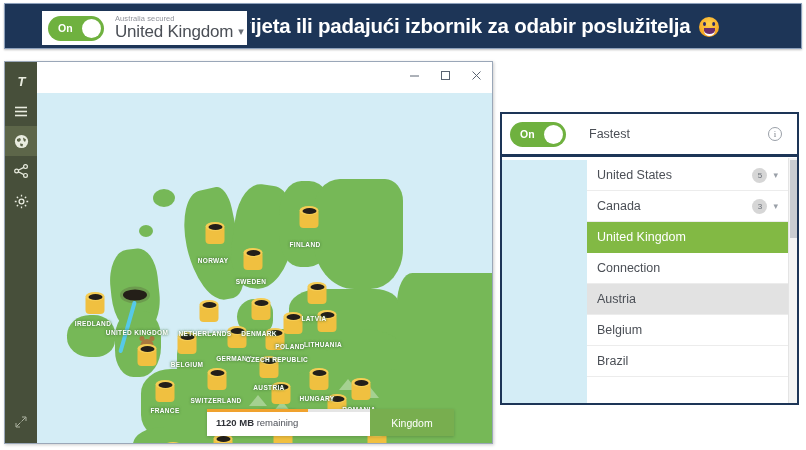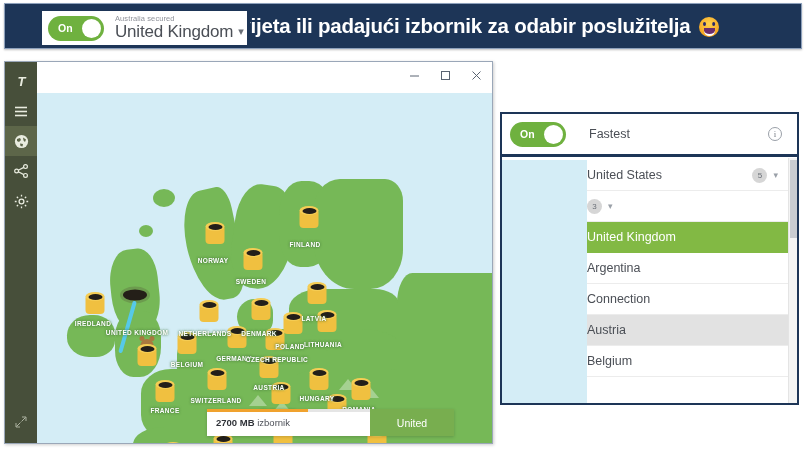--- a/index.html
+++ b/index.html
@@ -201,21 +201,21 @@
   .dd-side {
     position: absolute; left: 0; top: 46px; width: 85px; bottom: 0;
     background: #d4edf6;
   }
   .dd-list {
     position: absolute; left: 85px; top: 46px; right: 9px; bottom: 0;
     background: #ffffff;
   }
   .dd-row {
     height: 31px; display: flex; align-items: center;
-    padding-left: 0; border-bottom: 1px solid #ececec;
+    padding-left: 10px; border-bottom: 1px solid #ececec;
     font-size: 12.5px; color: #4b4f56;
   }
   .dd-row.selected { background: #82b944; color: #ffffff; border-bottom-color: #82b944; }
   .dd-row.hover { background: #e2e2e2; }
   .dd-row .rlabel { flex: 1; }
   .count-badge {
     width: 15px; height: 15px; border-radius: 50%; background: #d6d6d6;
     color: #6b7078; font-size: 8px; display: flex; align-items: center; justify-content: center;
     margin-right: 6px;
   }
@@ -491,24 +491,24 @@
           <div class="label" style="left: 322px; top: 313px;">ROMANIA</div>
           <div class="label" style="left: 297px; top: 328px;">SERBIA</div>
         </div>
     </div>
 
     <div class="bottom-bar">
       <div class="data-box">
         <div class="progress-track"></div>
         <div id="progress-fill" class="progress-fill" style="width: 62%;"></div>
         <div class="data-text">
-          <b>2700 MB</b><span> izbornik</span>
-        </div>
-      </div>
-      <div class="upgrade-btn">United</div>
+          <b>1120 MB</b><span> remaining</span>
+        </div>
+      </div>
+      <div class="upgrade-btn">Kingdom</div>
     </div>
   </div>
 
   <div class="dropdown-panel">
     <div class="dd-side"></div>
 
     <div class="dd-head">
       <div class="toggle">
         <span class="tg-label">On</span>
         <span class="knob"></span>
@@ -517,37 +517,38 @@
       <span class="info-icon">i</span>
     </div>
 
     <div class="dd-list" id="dd-list">
         <div class="dd-row">
           <span class="rlabel">United States</span>
           <span class="count-badge">5</span>
           <span class="chev">▾</span>
         </div>
         <div class="dd-row">
+          <span class="rlabel">Canada</span>
           <span class="count-badge">3</span>
           <span class="chev">▾</span>
         </div>
         <div class="dd-row selected">
           <span class="rlabel">United Kingdom</span>
         </div>
         <div class="dd-row">
-          <span class="rlabel">Argentina</span>
-        </div>
-        <div class="dd-row">
           <span class="rlabel">Connection</span>
         </div>
         <div class="dd-row hover">
           <span class="rlabel">Austria</span>
         </div>
         <div class="dd-row">
           <span class="rlabel">Belgium</span>
+        </div>
+        <div class="dd-row">
+          <span class="rlabel">Brazil</span>
         </div>
       </div>
 
     <div class="dd-scroll">
       <span class="arrow">▲</span>
       <div class="thumb"></div>
     </div>
   </div>
 
   <div class="conn-pill">

